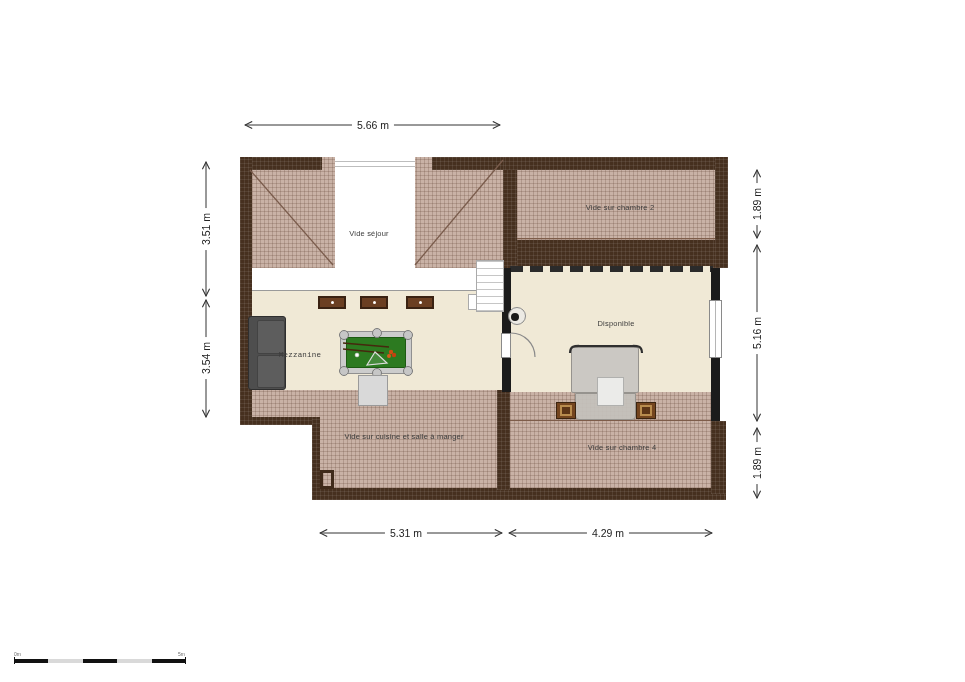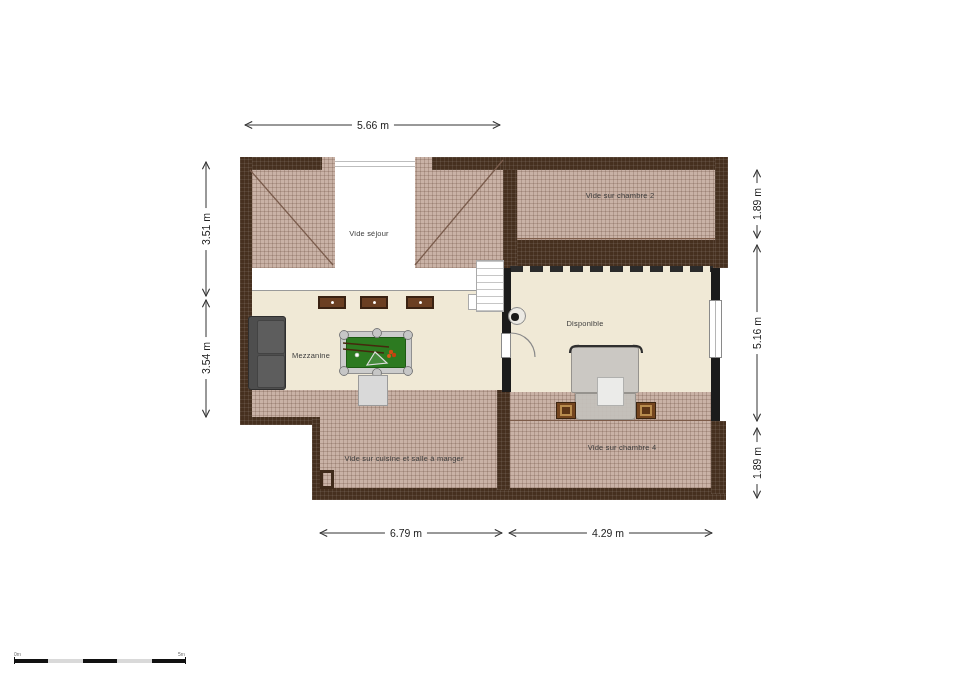--- a/index.html
+++ b/index.html
@@ -146,33 +146,33 @@
     <line x1="206" y1="162" x2="206" y2="296" stroke="#333" stroke-width="1" marker-start="url(#arrow)" marker-end="url(#arrow)"></line>
     <line x1="206" y1="300" x2="206" y2="417" stroke="#333" stroke-width="1" marker-start="url(#arrow)" marker-end="url(#arrow)"></line>
     <line x1="757" y1="170" x2="757" y2="238" stroke="#333" stroke-width="1" marker-start="url(#arrow)" marker-end="url(#arrow)"></line>
     <line x1="757" y1="245" x2="757" y2="421" stroke="#333" stroke-width="1" marker-start="url(#arrow)" marker-end="url(#arrow)"></line>
     <line x1="757" y1="428" x2="757" y2="498" stroke="#333" stroke-width="1" marker-start="url(#arrow)" marker-end="url(#arrow)"></line>
     <line x1="320" y1="533" x2="502" y2="533" stroke="#333" stroke-width="1" marker-start="url(#arrow)" marker-end="url(#arrow)"></line>
     <line x1="509" y1="533" x2="712" y2="533" stroke="#333" stroke-width="1" marker-start="url(#arrow)" marker-end="url(#arrow)"></line>
   </svg>
 
   <div class="room-label" style="left:369px;top:233px;">Vide séjour</div>
-  <div class="room-label" style="left:620px;top:195px;">Vide sur chambre 2</div>
-  <div class="room-label" style="left:311px;top:355px;">Mezzanine</div>
-  <div class="room-label" style="left:585px;top:323px;text-align:right;">Disponible</div>
-  <div class="room-label" style="left:404px;top:458px;">Vide sur cuisine et salle à manger</div>
+  <div class="room-label" style="left:620px;top:207px;">Vide sur chambre 2</div>
+  <div class="room-label" style="left:300px;top:355px;font-family:Liberation Mono, monospace;">Mezzanine</div>
+  <div class="room-label" style="left:616px;top:323px;text-align:right;">Disponible</div>
+  <div class="room-label" style="left:404px;top:436px;">Vide sur cuisine et salle à manger</div>
   <div class="room-label" style="left:622px;top:447px;">Vide sur chambre 4</div>
 
   <div class="dim-label" style="left:373px;top:125px;">5.66 m</div>
   <div class="dim-label vert" style="left:206px;top:229px;">3.51 m</div>
   <div class="dim-label vert" style="left:206px;top:358px;">3.54 m</div>
   <div class="dim-label vert" style="left:757px;top:204px;">1.89 m</div>
   <div class="dim-label vert" style="left:757px;top:333px;">5.16 m</div>
   <div class="dim-label vert" style="left:757px;top:463px;">1.89 m</div>
-  <div class="dim-label" style="left:406px;top:533px;">6.79 m</div>
+  <div class="dim-label" style="left:406px;top:533px;">5.31 m</div>
   <div class="dim-label" style="left:608px;top:533px;">4.29 m</div>
 
   <div class="abs" style="left:14px;top:659px;width:172px;height:6px;">
     <div class="scale-seg" style="left:0;width:34.4px;background:#111;"></div>
     <div class="scale-seg" style="left:34.4px;width:34.4px;background:#d9d9d9;"></div>
     <div class="scale-seg" style="left:68.8px;width:34.4px;background:#111;"></div>
     <div class="scale-seg" style="left:103.2px;width:34.4px;background:#d9d9d9;"></div>
     <div class="scale-seg" style="left:137.6px;width:34.4px;background:#111;"></div>
     <div class="abs" style="left:0;top:-2px;width:1px;height:7px;background:#111;"></div>
     <div class="abs" style="left:171px;top:-2px;width:1px;height:7px;background:#111;"></div>

